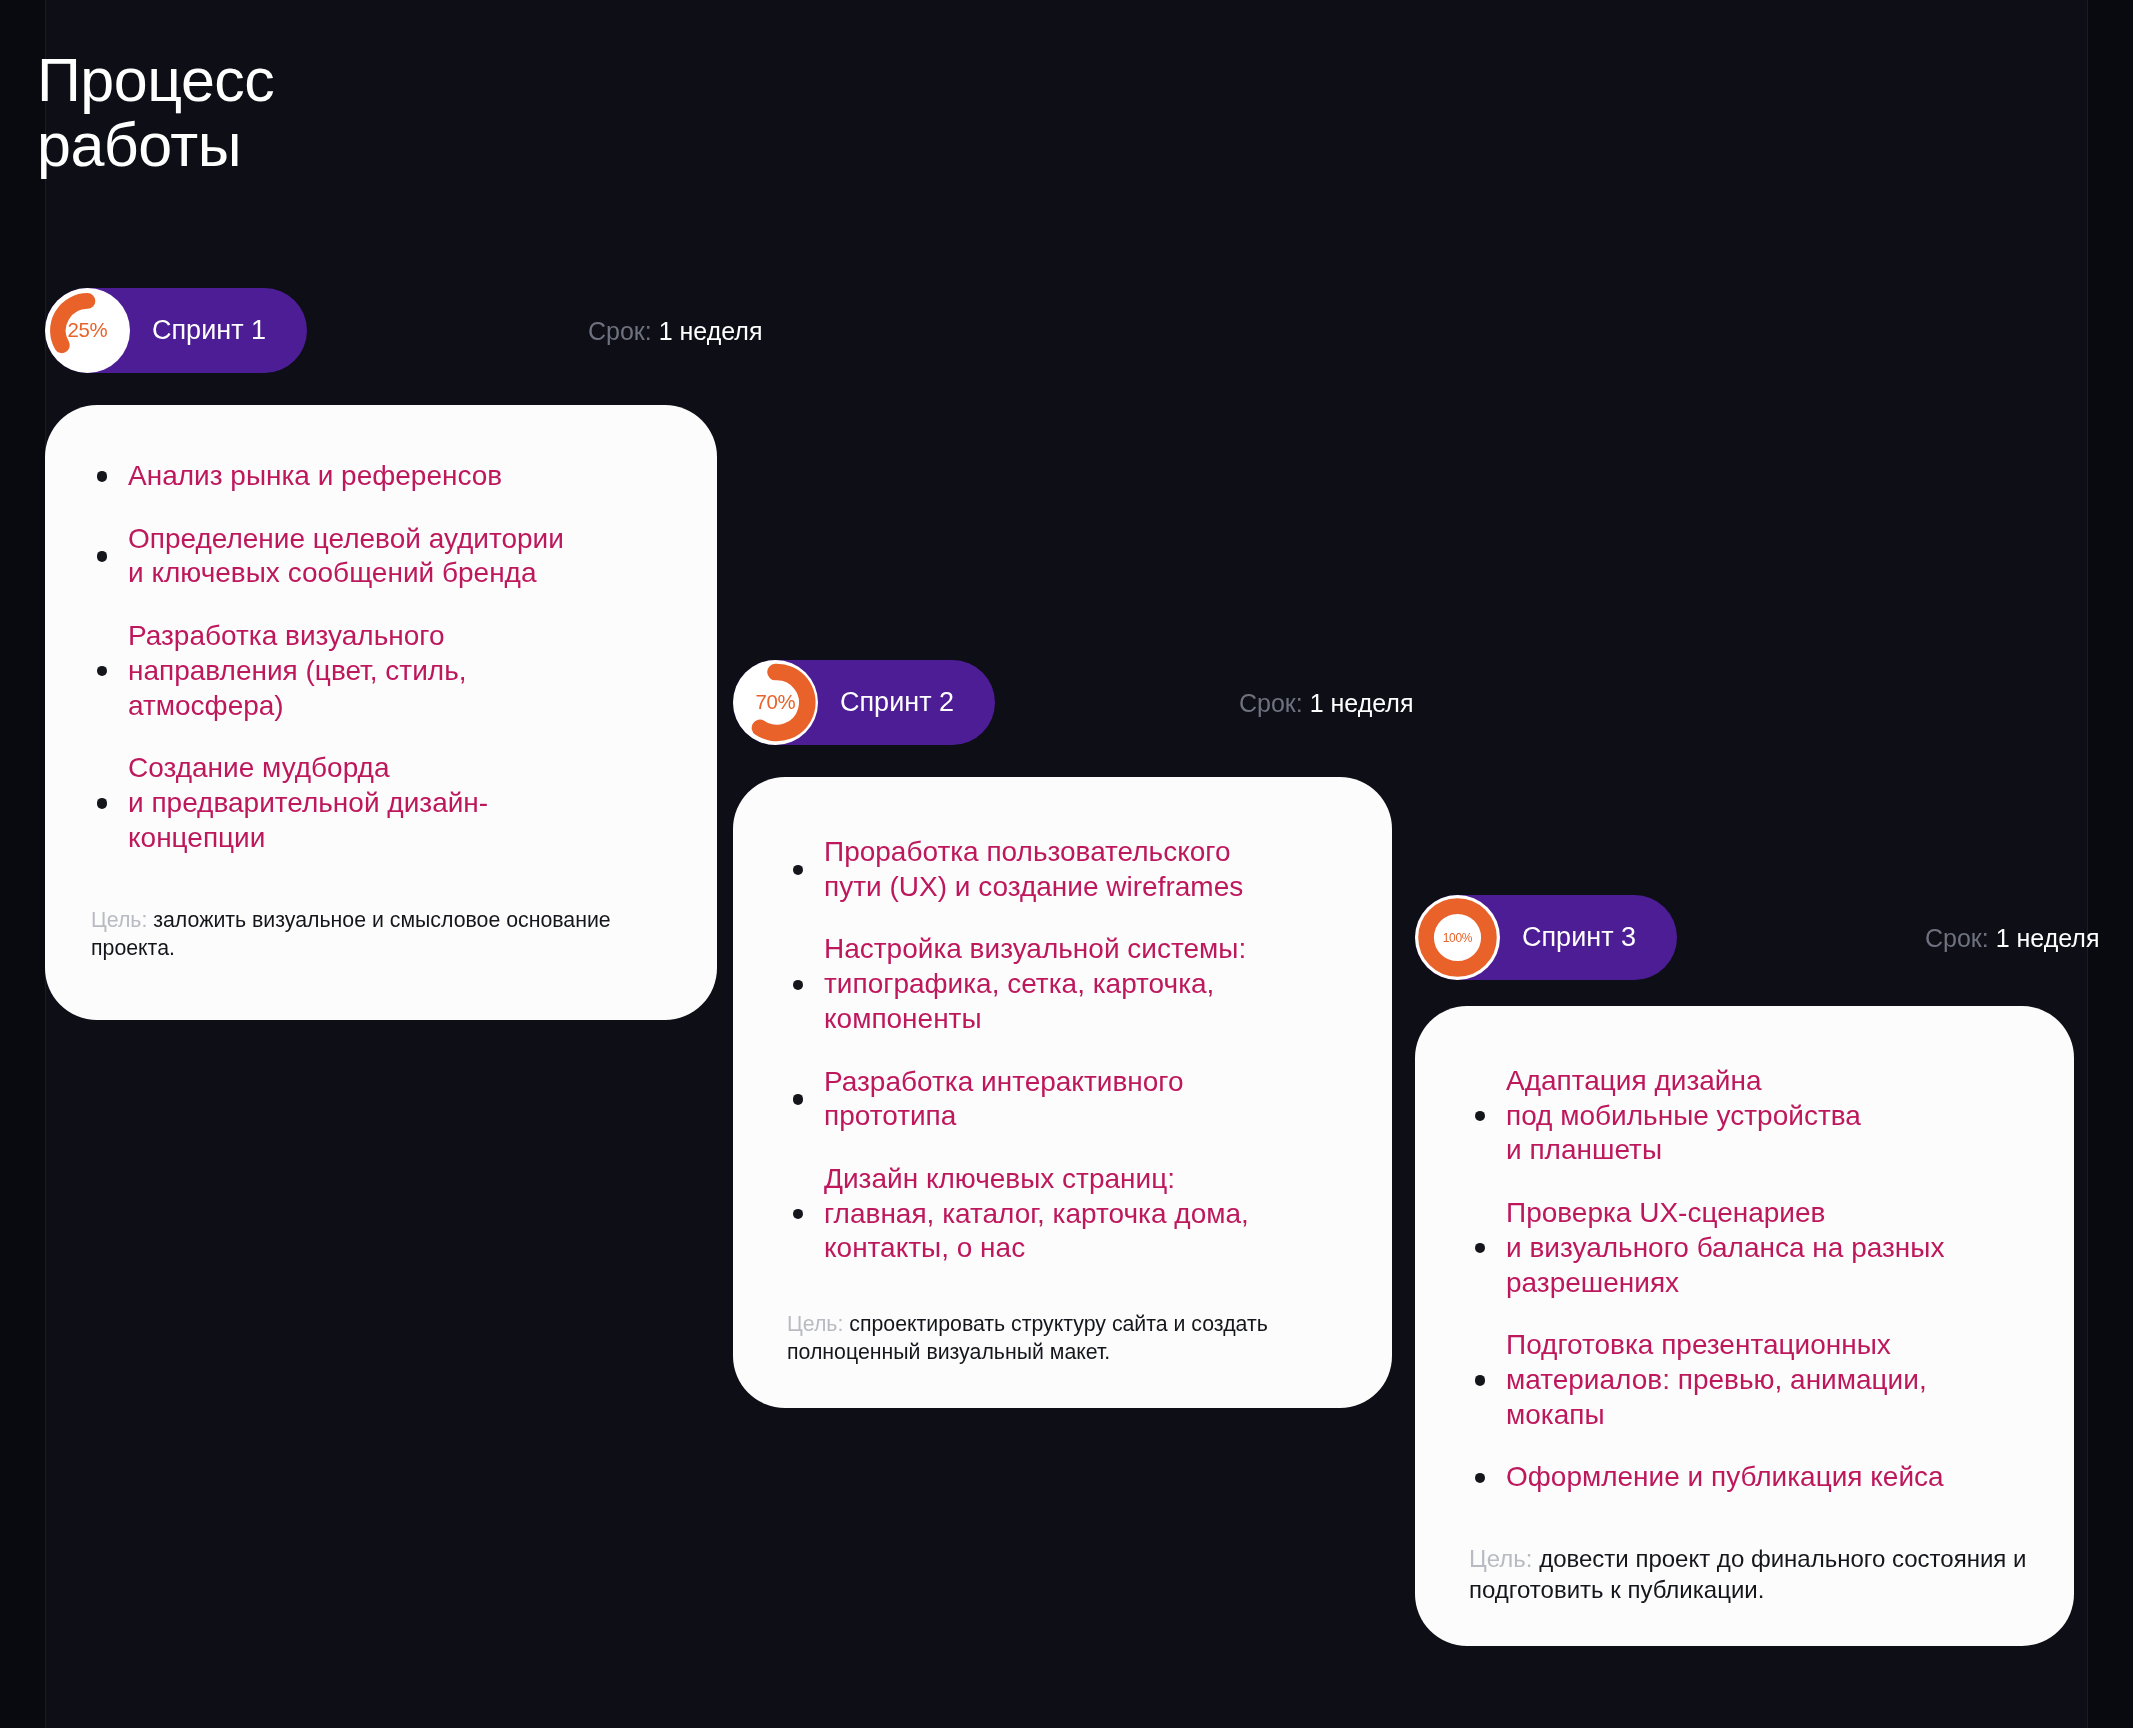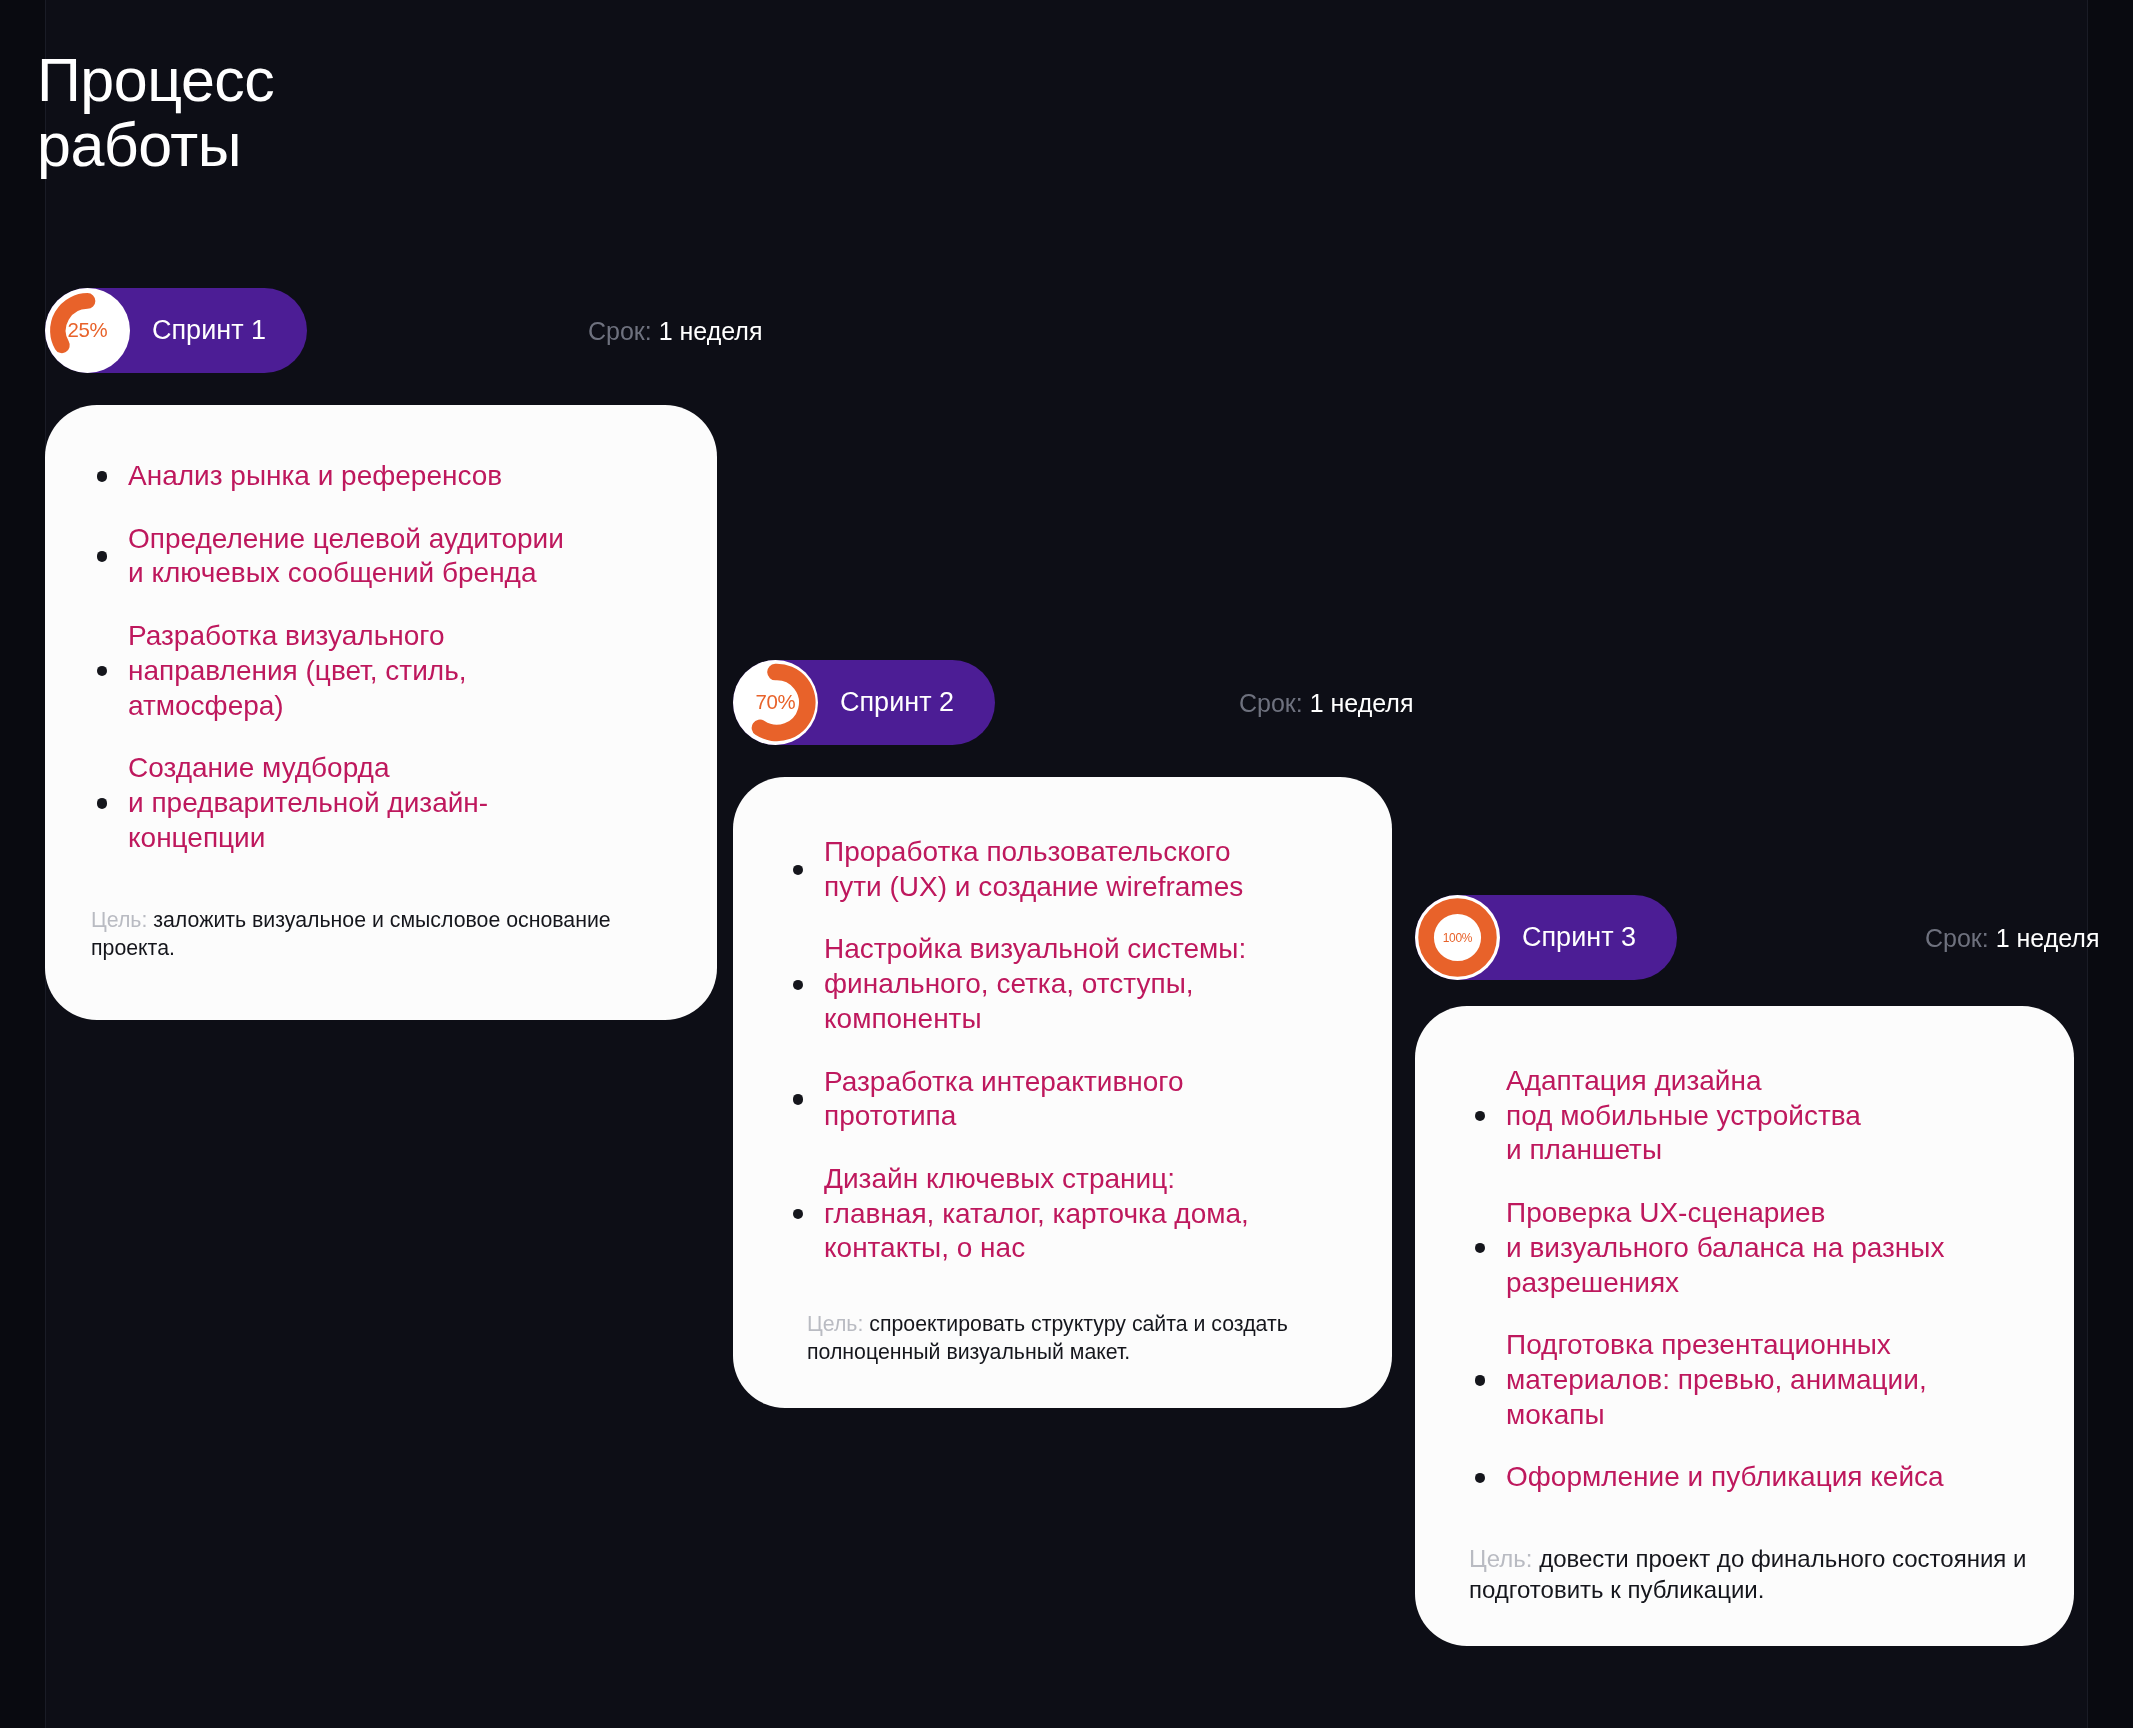--- a/index.html
+++ b/index.html
@@ -197,36 +197,36 @@
   <div class="card c2" style="left:733px;top:777px;width:659px;height:631px;padding:58px 52px 0 54px;">
     <ul class="bullets">
       <li>
           <span class="dot"></span>
           <span class="btext">Проработка пользовательского
 пути (UX) и создание wireframes</span>
         </li>
       <li>
           <span class="dot"></span>
           <span class="btext">Настройка визуальной системы:
-финального, сетка, отступы,
+типографика, сетка, карточка,
 компоненты</span>
         </li>
       <li>
           <span class="dot"></span>
           <span class="btext">Разработка интерактивного
 прототипа</span>
         </li>
       <li>
           <span class="dot"></span>
           <span class="btext">Дизайн ключевых страниц:
 главная, каталог, карточка дома,
 контакты, о нас</span>
         </li>
     </ul>
-    <div class="goal" style="margin-top:45px;margin-left:20px;">
+    <div class="goal" style="margin-top:45px;">
       <span class="goal-key">Цель:</span>
       <span>спроектировать структуру сайта и создать полноценный визуальный макет.</span>
     </div>
   </div>
 
   <div class="sprint-group" style="left:1415px;top:895px;width:672px;">
     <div class="sprint-head">
       <div class="pill">
         <div class="ring-wrap">
           <svg viewBox="0 0 92 92" aria-hidden="true">

